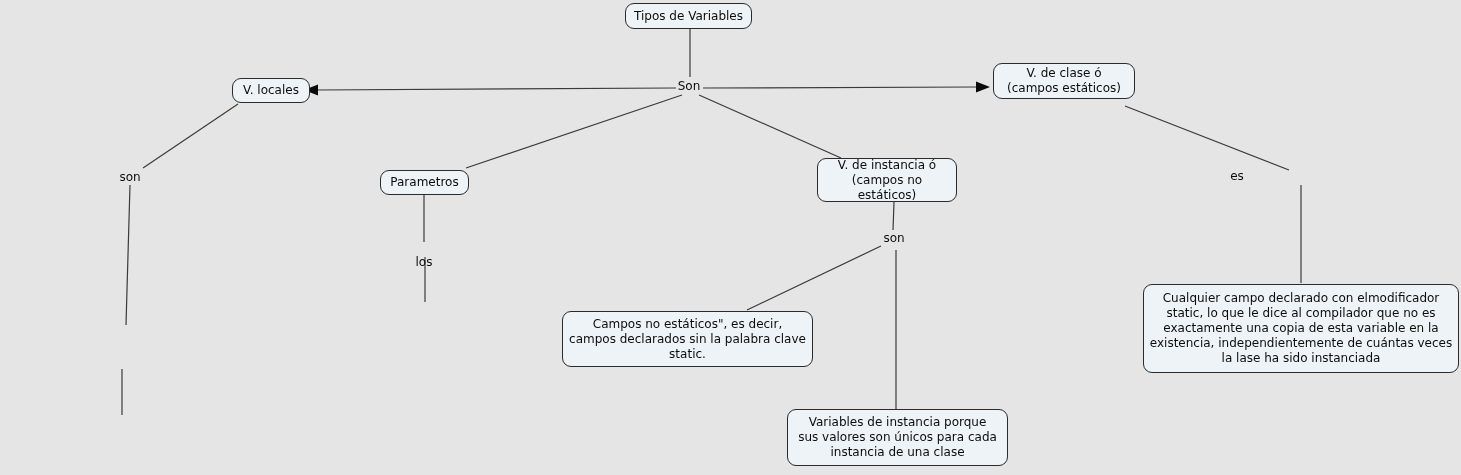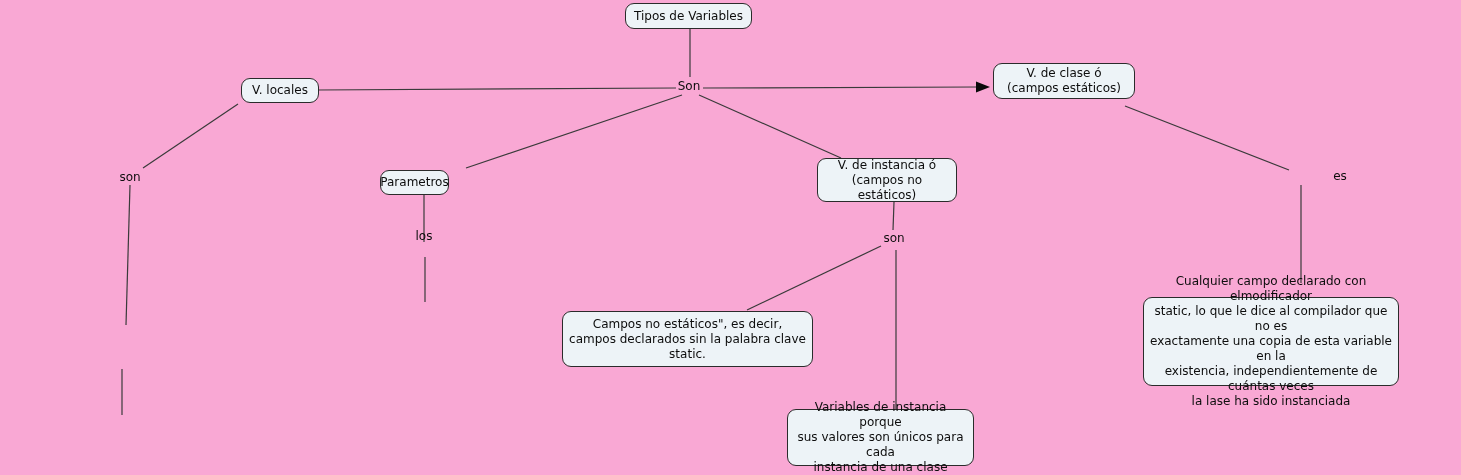--- a/index.html
+++ b/index.html
@@ -4,21 +4,21 @@
 <style>
   html, body {
     margin: 0;
     padding: 0;
     background: #ffffff;
   }
   #canvas {
     position: relative;
     width: 1461px;
     height: 475px;
-    background: #f9a8d4;
+    background: #e5e5e5;
     font-family: "DejaVu Sans", "Liberation Sans", sans-serif;
     overflow: hidden;
   }
   svg.connectors {
     position: absolute;
     left: 0;
     top: 0;
     pointer-events: none;
   }
   svg.connectors line {
@@ -95,25 +95,25 @@
 
     <line x1="1125" y1="106" x2="1289" y2="170"></line>
 
     <line x1="1301" y1="185" x2="1301" y2="283"></line>
   </svg>
 
   <div class="node" style="left:625px;top:3px;width:127px;height:26px">
     <span class="node-label">Tipos de Variables</span>
   </div>
 
-  <div class="node" style="left:241px;top:78px;width:78px;height:25px">
+  <div class="node" style="left:232px;top:78px;width:78px;height:25px">
     <span class="node-label">V. locales</span>
   </div>
 
-  <div class="node" style="left:380px;top:170px;width:69px;height:25px">
+  <div class="node" style="left:380px;top:170px;width:89px;height:25px">
     <span class="node-label">Parametros</span>
   </div>
 
   <div class="node" style="left:993px;top:63px;width:142px;height:36px">
     <span class="node-label">V. de clase ó
 (campos estáticos)</span>
   </div>
 
   <div class="node" style="left:817px;top:158px;width:140px;height:44px">
     <span class="node-label">V. de instancia ó
@@ -122,33 +122,33 @@
 
 
 
 
   <div class="node" style="left:562px;top:311px;width:251px;height:56px">
     <span class="node-label">Campos no estáticos", es decir,
 campos declarados sin la palabra clave
 static.</span>
   </div>
 
-  <div class="node" style="left:787px;top:409px;width:187px;height:57px">
+  <div class="node" style="left:787px;top:409px;width:221px;height:57px">
     <span class="node-label">Variables de instancia porque
 sus valores son únicos para cada
 instancia de una clase</span>
   </div>
 
-  <div class="node" style="left:1143px;top:297px;width:256px;height:89px">
+  <div class="node" style="left:1143px;top:284px;width:316px;height:89px">
     <span class="node-label">Cualquier campo declarado con elmodificador
 static, lo que le dice al compilador que no es
 exactamente una copia de esta variable en la
 existencia, independientemente de cuántas veces
 la lase ha sido instanciada</span>
   </div>
 
   <div class="link-label" style="left:689px;top:86px">Son</div>
   <div class="link-label" style="left:130px;top:177px">son</div>
-  <div class="link-label" style="left:424px;top:236px">los</div>
+  <div class="link-label" style="left:424px;top:262px">los</div>
   <div class="link-label" style="left:894px;top:238px">son</div>
-  <div class="link-label" style="left:1340px;top:176px">es</div>
+  <div class="link-label" style="left:1237px;top:176px">es</div>
 
 </div>
 
 </body></html>

